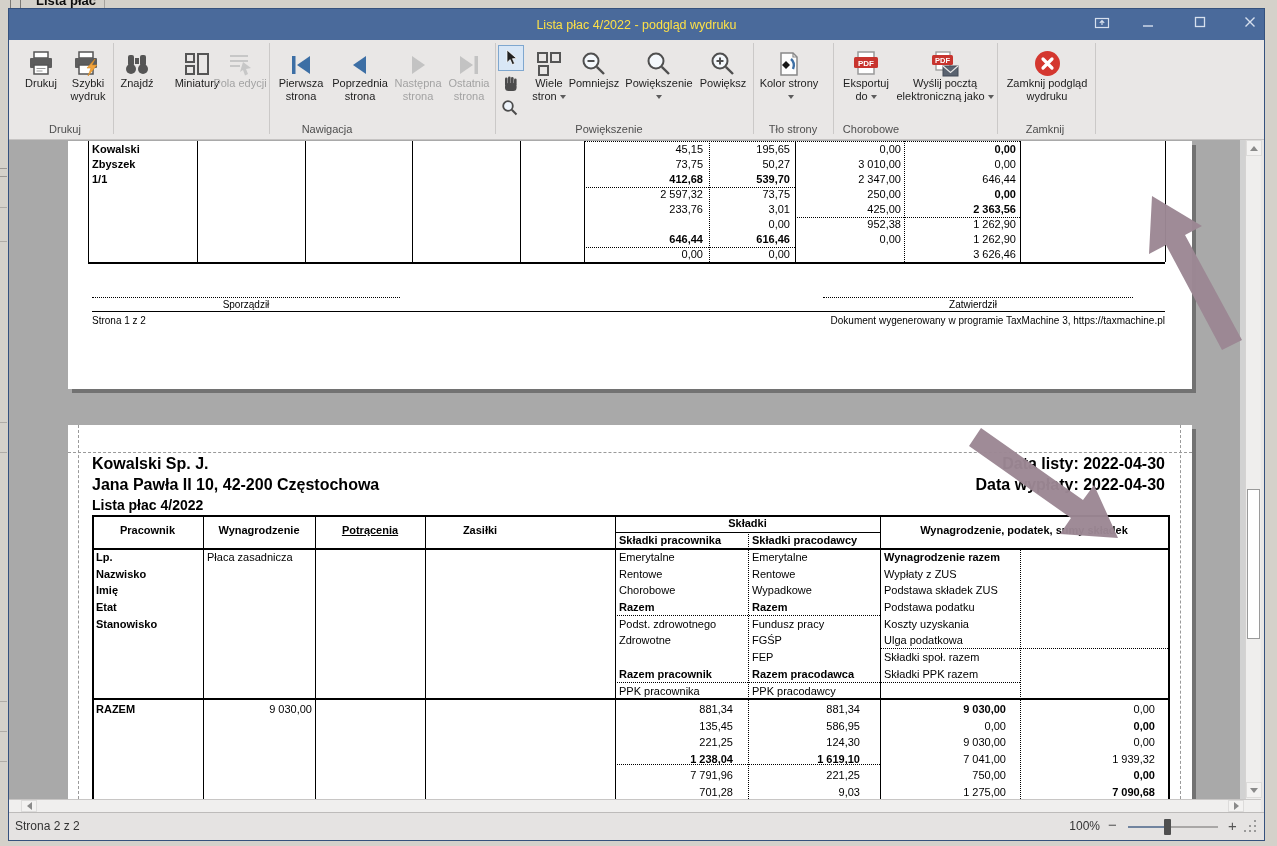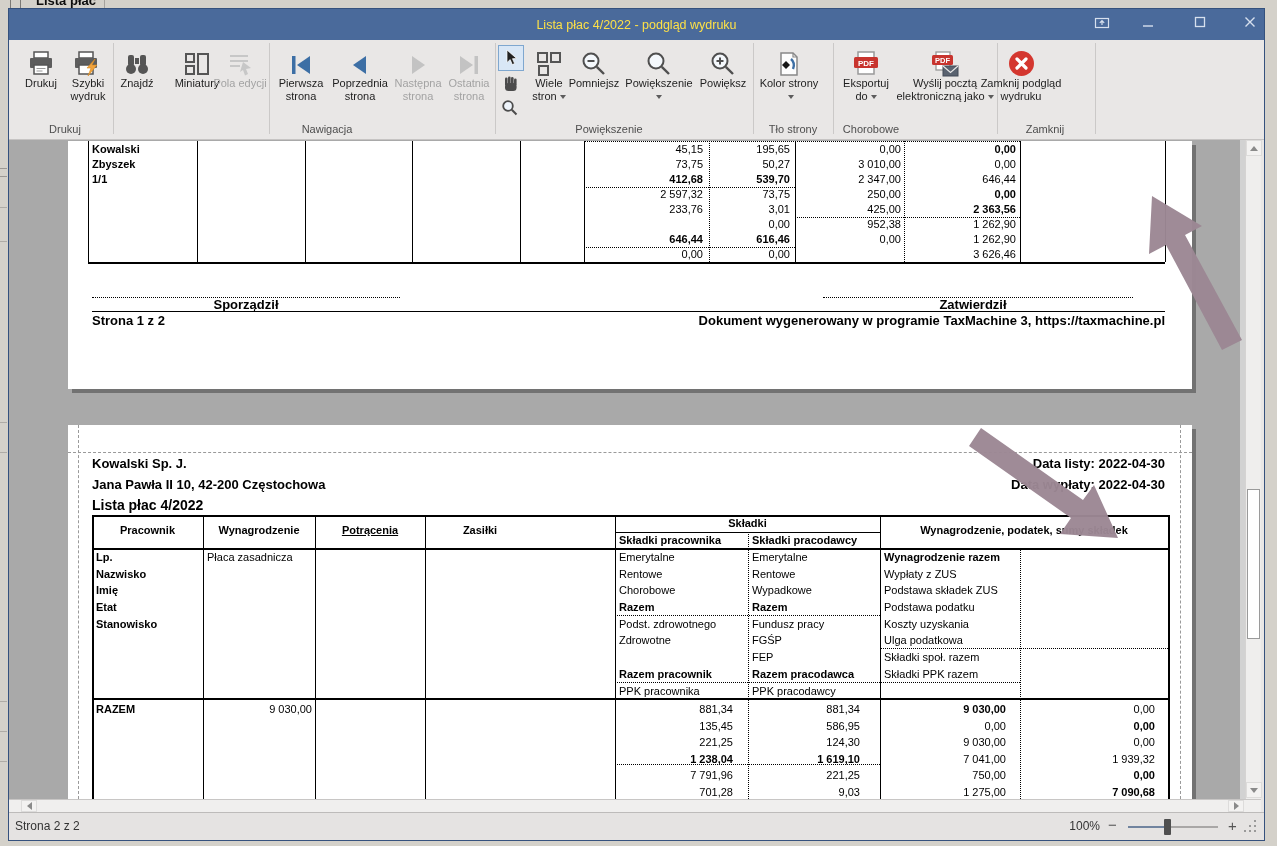--- a/index.html
+++ b/index.html
@@ -22,22 +22,22 @@
   .doc{position:absolute;left:9px;top:140px;width:1252px;height:659px;background:#a9a9a9;overflow:hidden;}
   .page{position:absolute;background:#ffffff;box-shadow:4px 4px 0 rgba(0,0,0,0.32);color:#000;}
   .vl{position:absolute;width:0;border-left:1px solid #000;}
   .vd{position:absolute;width:0;border-left:1px dotted #000;}
   .hl{position:absolute;height:0;border-top:1px solid #000;}
   .hd{position:absolute;height:0;border-top:1px dotted #000;}
   .vdash{position:absolute;width:0;border-left:1px dashed #9a9a9a;}
   .hdash{position:absolute;height:0;border-top:1px dashed #9a9a9a;}
   .b{font-weight:bold;}
   .t11{position:absolute;font-size:11px;line-height:14px;}
-  .t10{position:absolute;font-size:13px;line-height:13px;font-weight:bold;}
-  .t12{position:absolute;font-size:13px;line-height:15px;}
+  .t10{position:absolute;font-size:10px;line-height:13px;}
+  .t12{position:absolute;font-size:16px;line-height:15px;}
   .rows15{position:absolute;font-size:11px;text-align:right;}
   .rows15 div{height:15px;line-height:15px;}
   .rowsL{position:absolute;font-size:11px;text-align:left;}
   .rowsL div{height:15px;line-height:15px;}
   .p2lab{position:absolute;font-size:11px;text-align:left;}
   .p2lab div{height:16.7px;line-height:16.7px;white-space:nowrap;}
   .p2num{position:absolute;font-size:11px;text-align:right;}
   .p2num div{height:16.5px;line-height:16.5px;}
   .hc{position:absolute;font-size:11px;font-weight:bold;text-align:center;}
   
@@ -293,21 +293,21 @@
           <rect x="6" y="1" width="14" height="18" fill="#fff" stroke="#999" stroke-width="1.3"></rect>
           <rect x="2" y="4" width="21" height="10" rx="1.5" fill="#c8342e"></rect>
           <text x="12.5" y="11.8" text-anchor="middle" font-family="Liberation Sans, sans-serif" font-size="7.5" font-weight="bold" fill="#fff">PDF</text>
           <rect x="13" y="15" width="15" height="10" fill="#5a6370" stroke="#434b57" stroke-width="1"></rect>
           <polyline points="13,15 20.5,21.5 28,15" fill="none" stroke="#e8e8e8" stroke-width="1.2"></polyline>
         </svg>
       </div>
       <div><span>Wyślij pocztą elektroniczną jako</span><span class="caret"></span></div>
     </div>
 
-    <div class="rbtn" style="left:968px;width:88px;">
+    <div class="rbtn" style="left:994px;width:88px;">
       <div class="ric">
         <svg width="27" height="27" viewBox="0 0 27 27">
           <circle cx="13.5" cy="13.5" r="12.5" fill="#d4372f"></circle>
           <path d="M9,9 L18,18 M18,9 L9,18" stroke="#fff" stroke-width="3.2" stroke-linecap="round"></path>
         </svg>
       </div>
       <div>Zamknij podgląd wydruku</div>
     </div>
 
     <div class="rglbl" style="left:16px;width:80px;">Drukuj</div>

